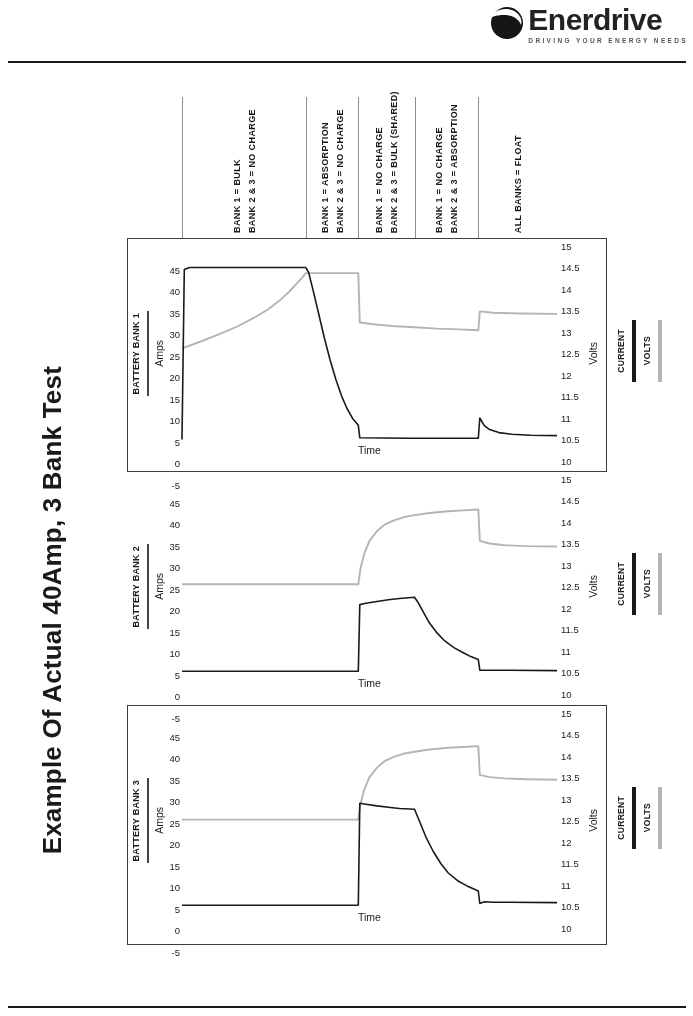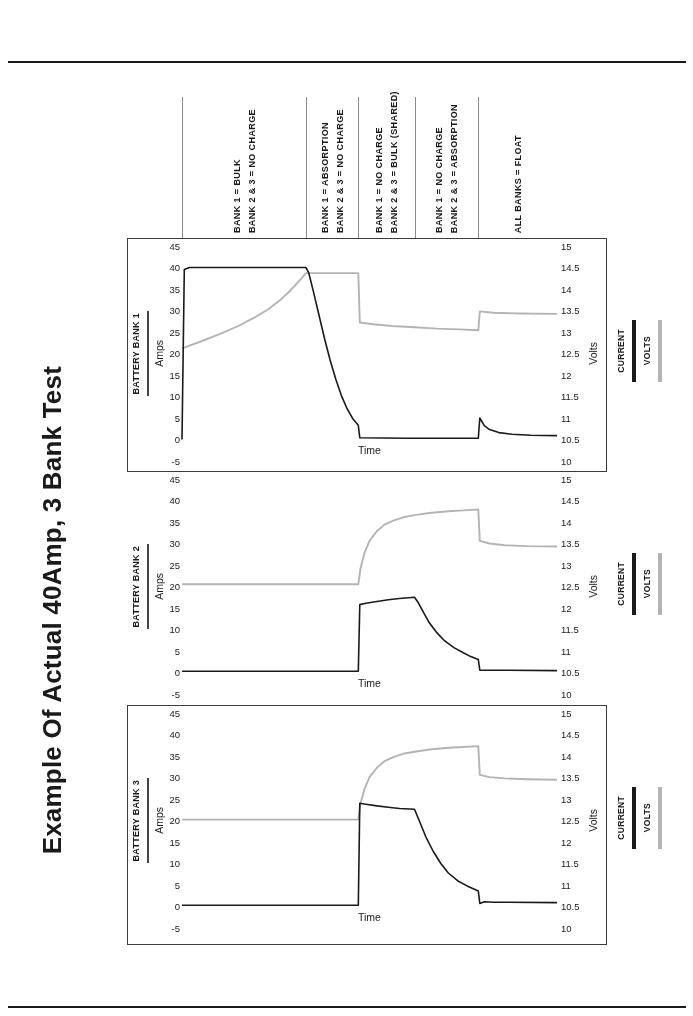--- a/index.html
+++ b/index.html
@@ -35,39 +35,50 @@
   .bank-label { font-size:9px; font-weight:bold; letter-spacing:0.3px; }
   .bank-line { position:absolute; left:20px; top:73px; width:1.5px; height:85px; background:#444; }
 
   .ax-wrap { position:absolute; top:8px; width:13px; height:215px;
              display:flex; align-items:center; justify-content:center; }
   .ax-wrap.amps { left:25px; }
   .ax-wrap.volts { left:459px; }
   .ax-label { font-size:10.5px; }
 
   .ticks { position:absolute; top:8px; height:215px; font-size:9.5px; }
-  .ticks.left { left:34px; width:19px; }
+  .ticks.left { left:34px; width:19px;margin-top:24px; }
   .ticks.left span { position:absolute; right:0; text-align:right; }
   .ticks.right { left:434px; width:26px; }
   .ticks.right span { position:absolute; left:0; }
   .ticks span { height:11px; line-height:11px; display:block; }
 
   svg.plot { position:absolute; left:55px; top:8px; overflow:visible; }
 
   .time-label { position:absolute; left:55px; top:206px; width:375px; text-align:center; font-size:10.5px; }
 
   .legend { position:absolute; left:489px; top:70px; height:86px; display:flex; align-items:center; gap:6px; }
   .legend .vtext { font-size:8.5px; font-weight:bold; letter-spacing:0.3px; }
   .legend-bar { width:4px; height:62px; background:#000; }
 </style>
 </head>
 <body>
 
 <div class="page" id="page">
 
+  <div class="logo">
+    <svg width="40" height="38" viewBox="0 0 40 38">
+      <circle cx="22" cy="19" r="16" fill="#161616"></circle>
+      <path d="M1.5,16 C7,8 16,3.5 25,5.5 C33,7.5 38,14 36,21 C34.5,16.5 30,12.5 24,11.5 C15,10 6,12.5 1.5,16 Z" fill="#ffffff"></path>
+      <path d="M12,23 C17,20 26,20 32,23.5 C29,29.5 21.5,31.8 15.5,29 C12.5,27.5 11.5,25.3 12,23 Z" fill="#ffffff" opacity="0.0"></path>
+    </svg>
+    <div class="logo-col">
+      <span class="logo-word">Enerdrive</span>
+      <span class="logo-tag">DRIVING YOUR ENERGY NEEDS</span>
+    </div>
+  </div>
   <div class="rule rule-top"></div>
   <div class="rule rule-bottom"></div>
 
   <div class="title-wrap">
     <h1 class="vtext page-title">Example Of Actual 40Amp, 3 Bank Test</h1>
   </div>
 
   <div class="chart-block" style="top:238px;height:234px;">
     <div class="chart-frame"></div>
     <div class="bank-wrap">

